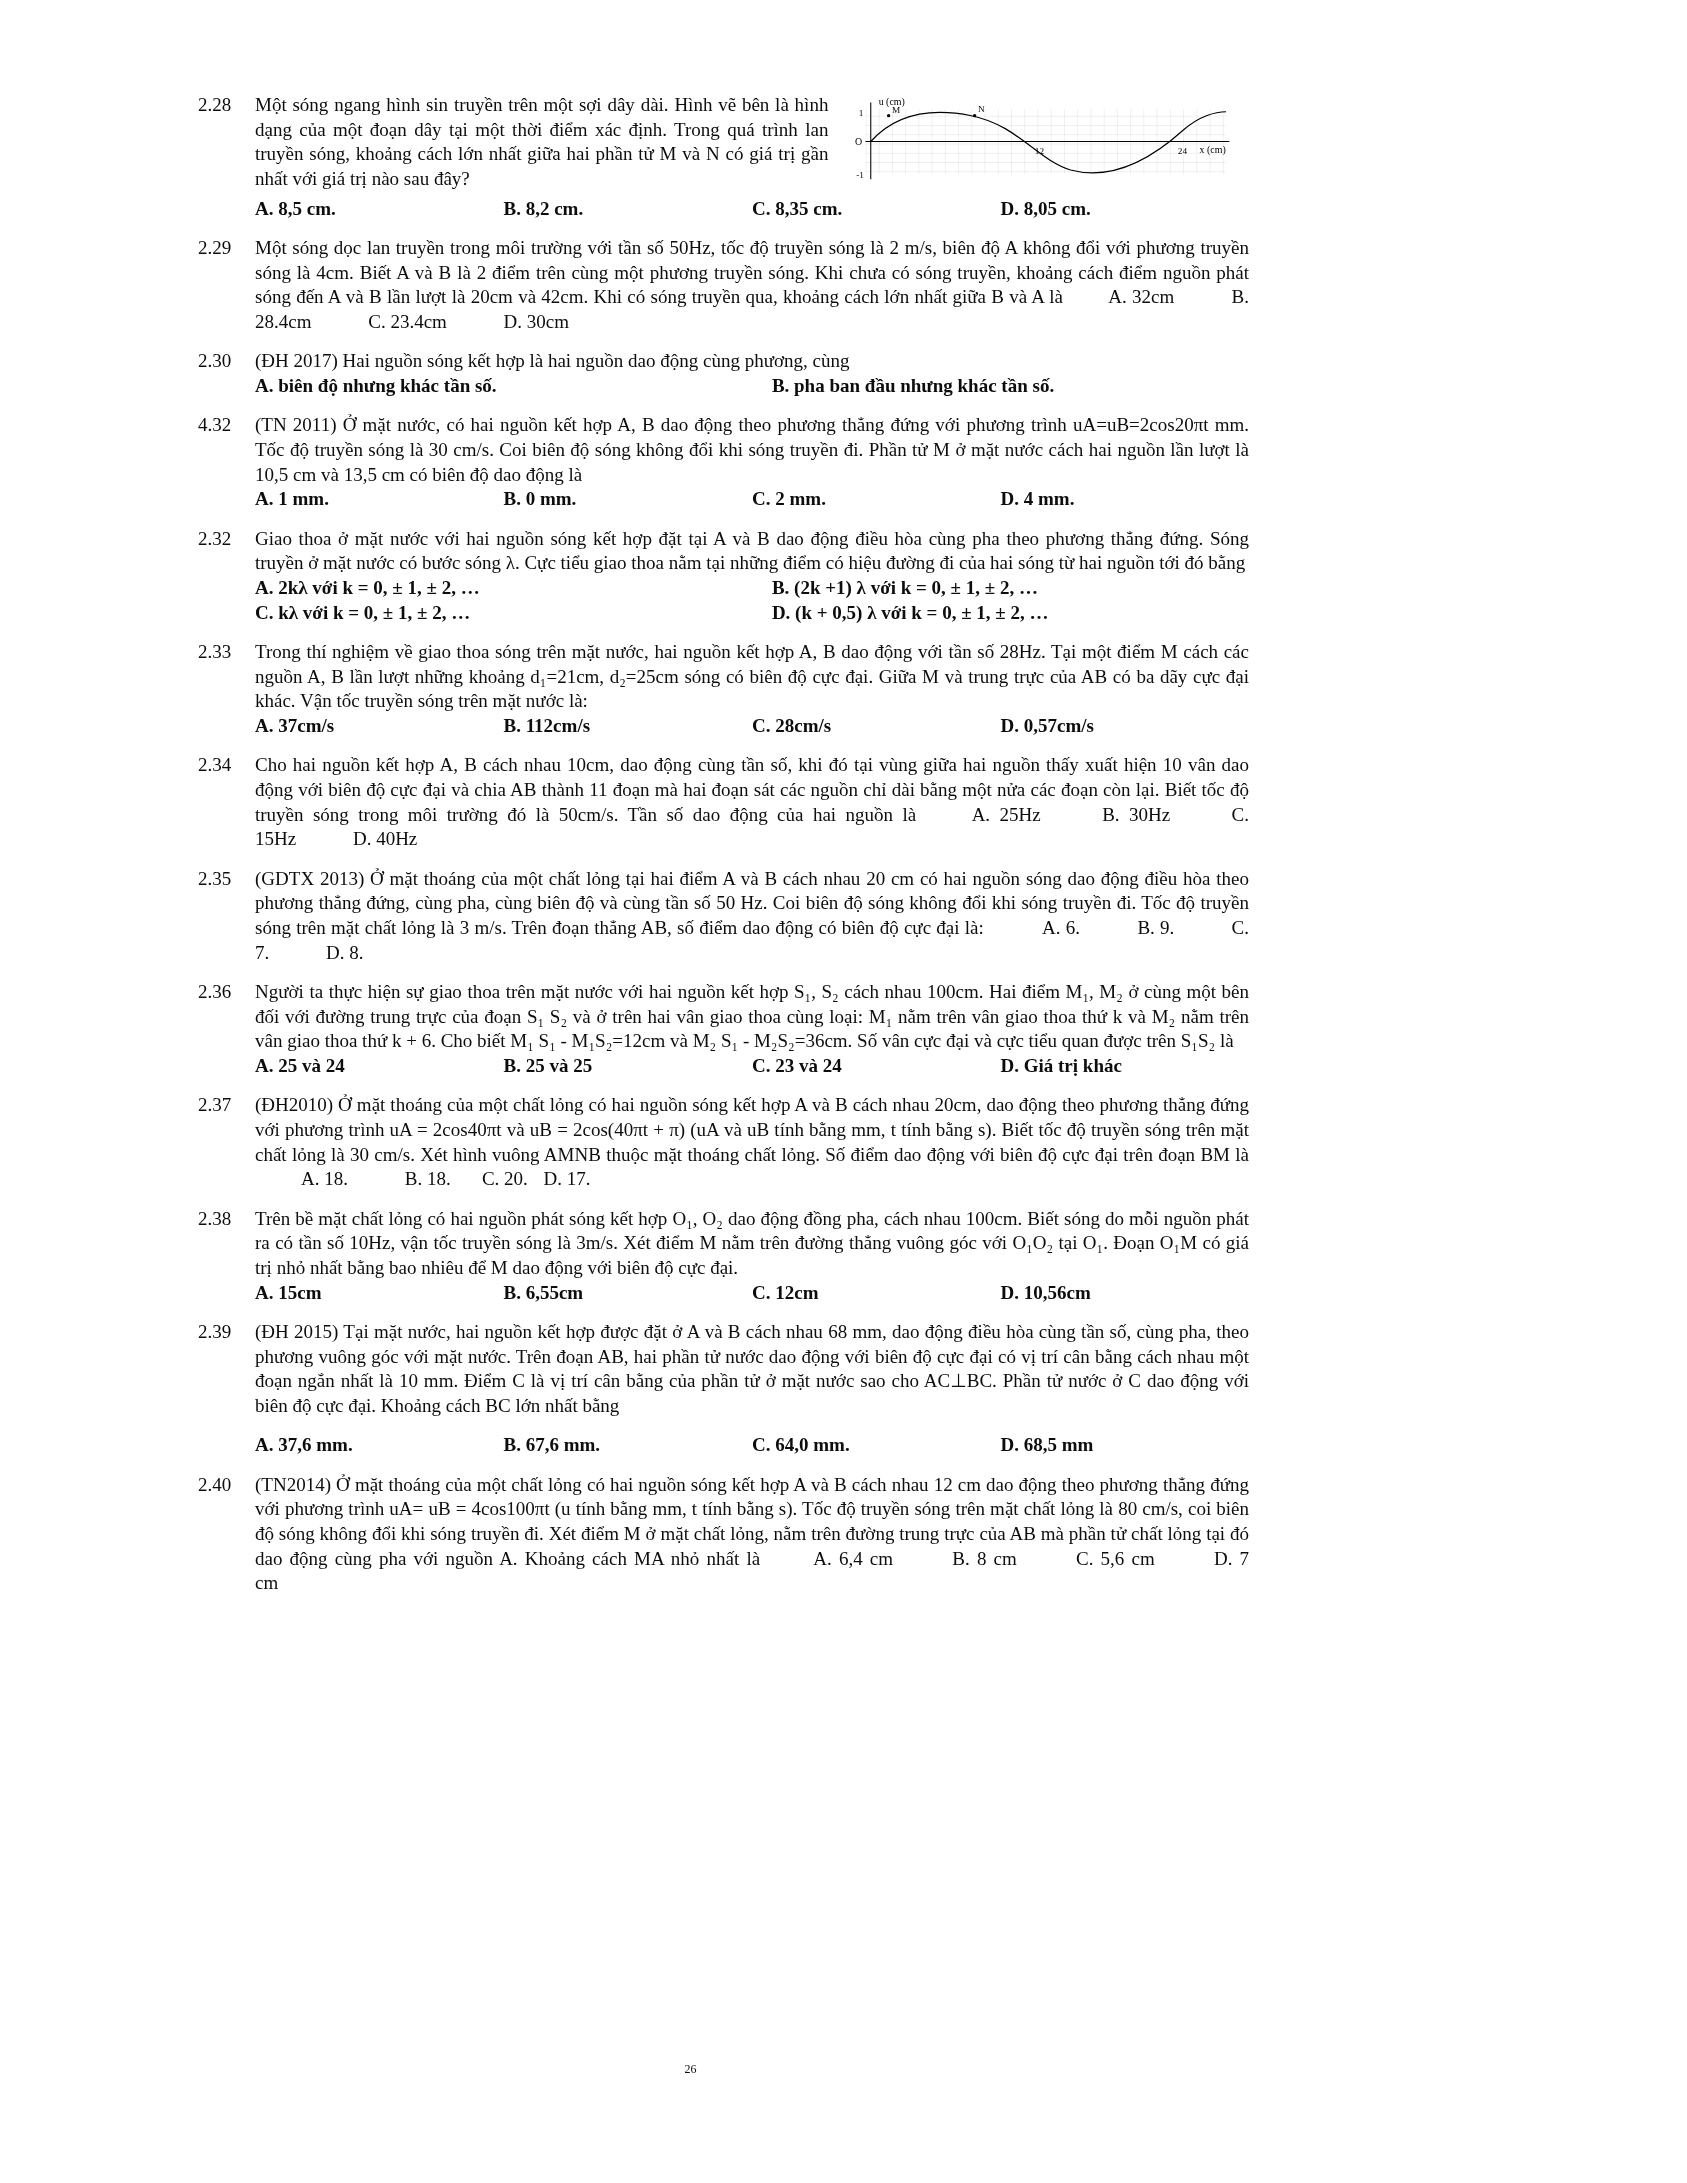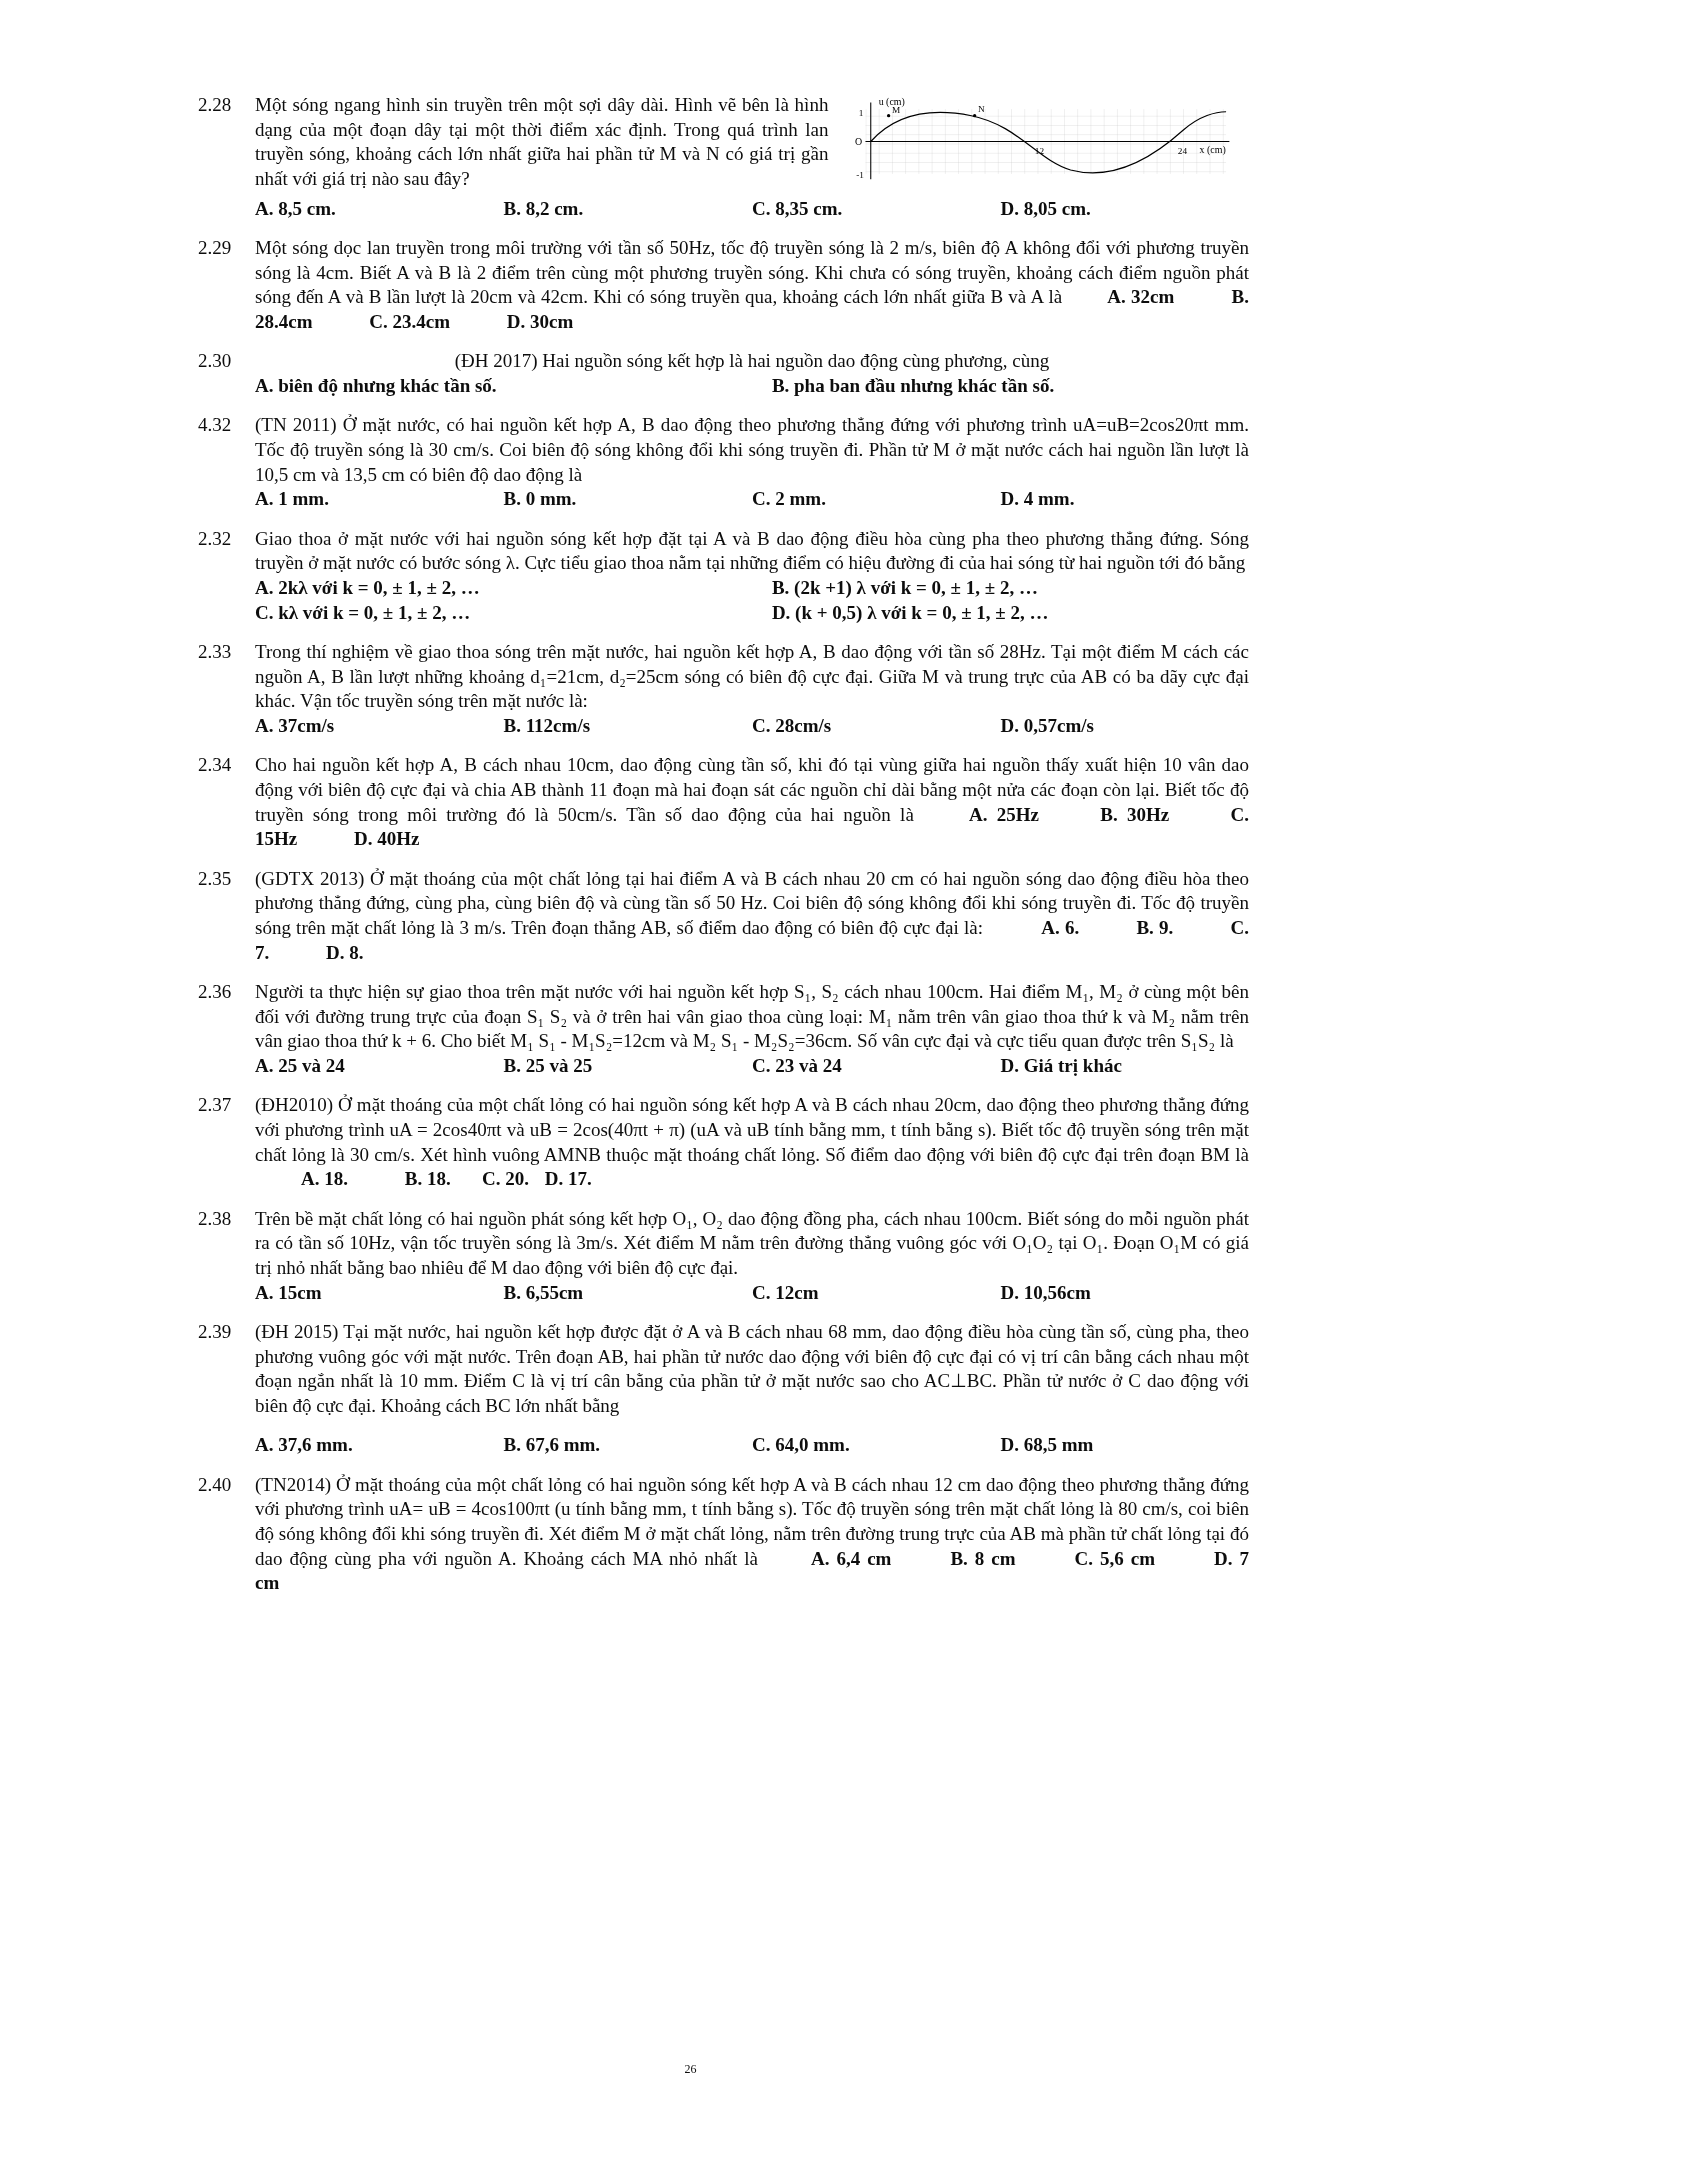--- a/index.html
+++ b/index.html
@@ -37,35 +37,35 @@
   }
   .q-body {
     flex: 1 1 auto;
   }
   .q-body p {
     margin: 0;
     text-align: justify;
     text-justify: inter-word;
   }
   .q-body p.nj {
-    text-align: center;
+    text-align: left;
   }
   .opts {
     display: flex;
     width: 100%;
     font-weight: bold;
   }
   .opts span {
     display: inline-block;
   }
   .opt4 > span { width: 25%; }
   .inline-opts {
     display: inline;
   }
-  .inline-opts span { margin-right: 52px; font-weight: bold; }
+  .inline-opts span { margin-right: 52px; }
   .fig-wrap {
     float: right;
     width: 410px;
     margin: 4px 0 0 10.6px;
   }
   .pagenum {
     position: absolute;
     left: 0;
     right: 0;
     bottom: 106px;

